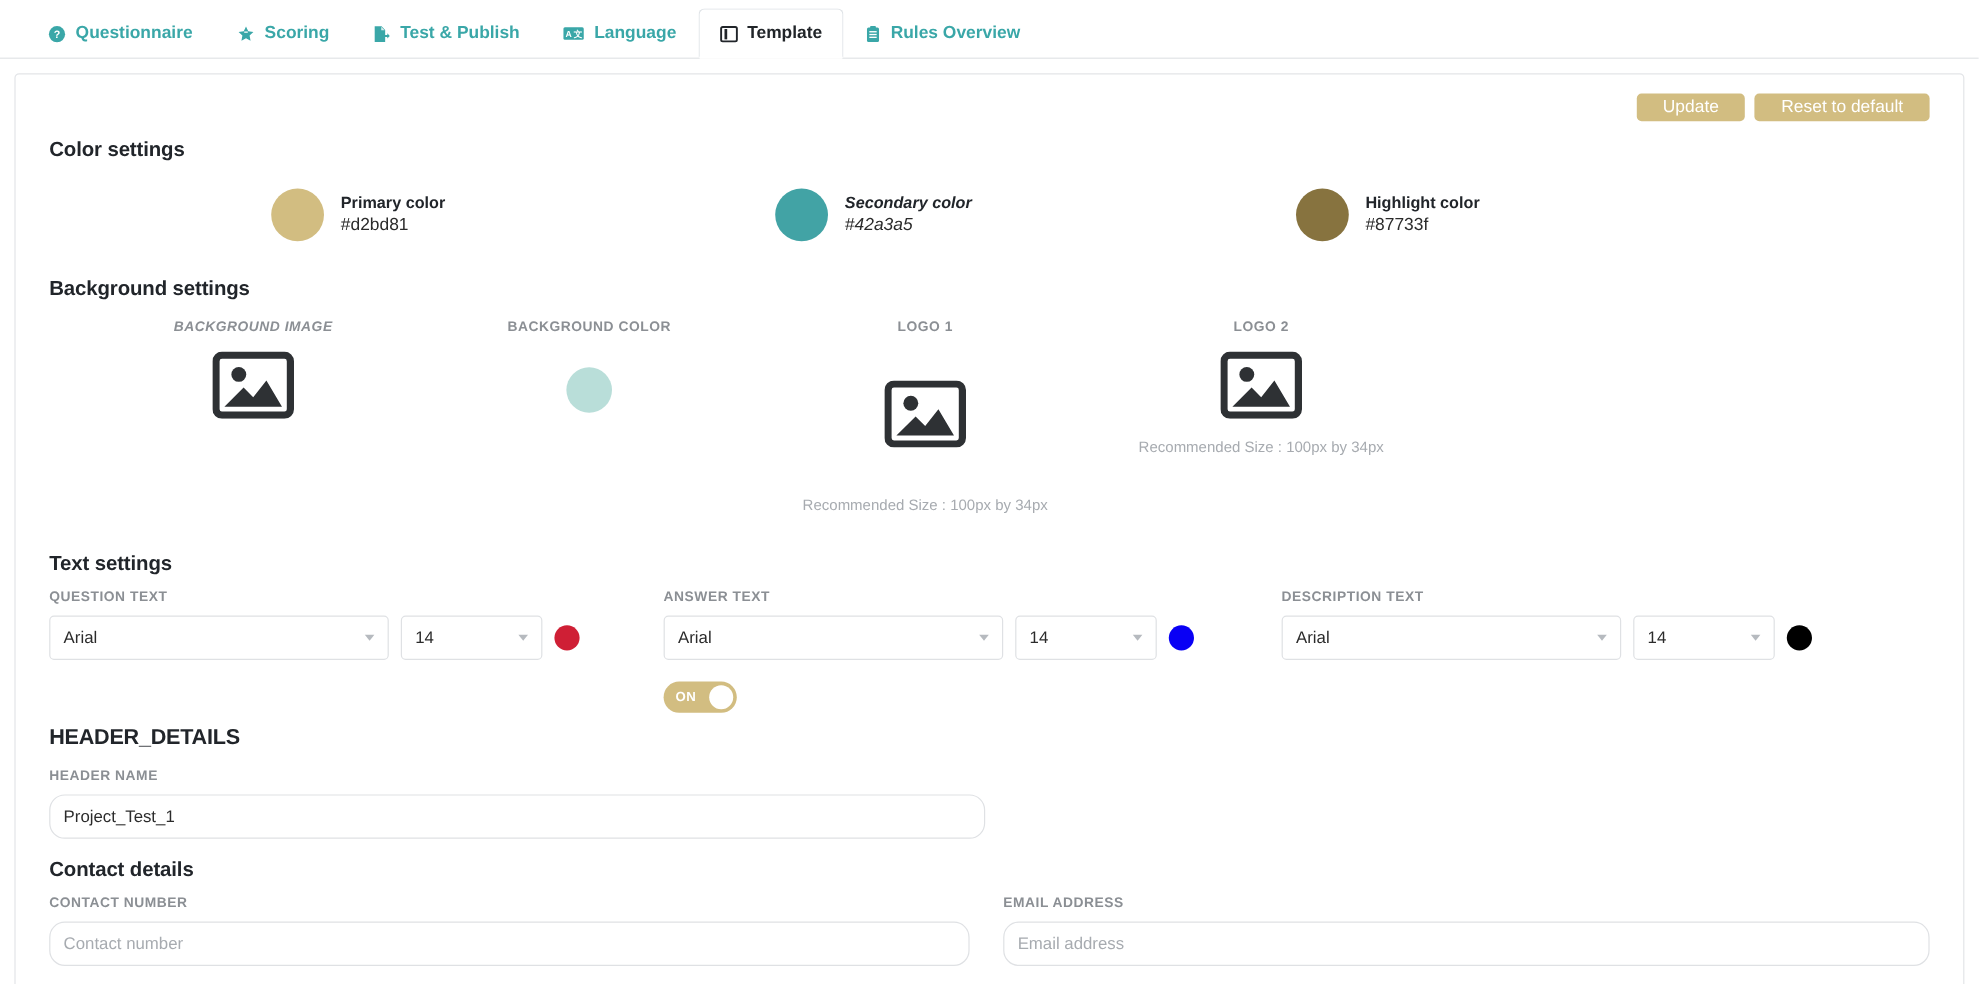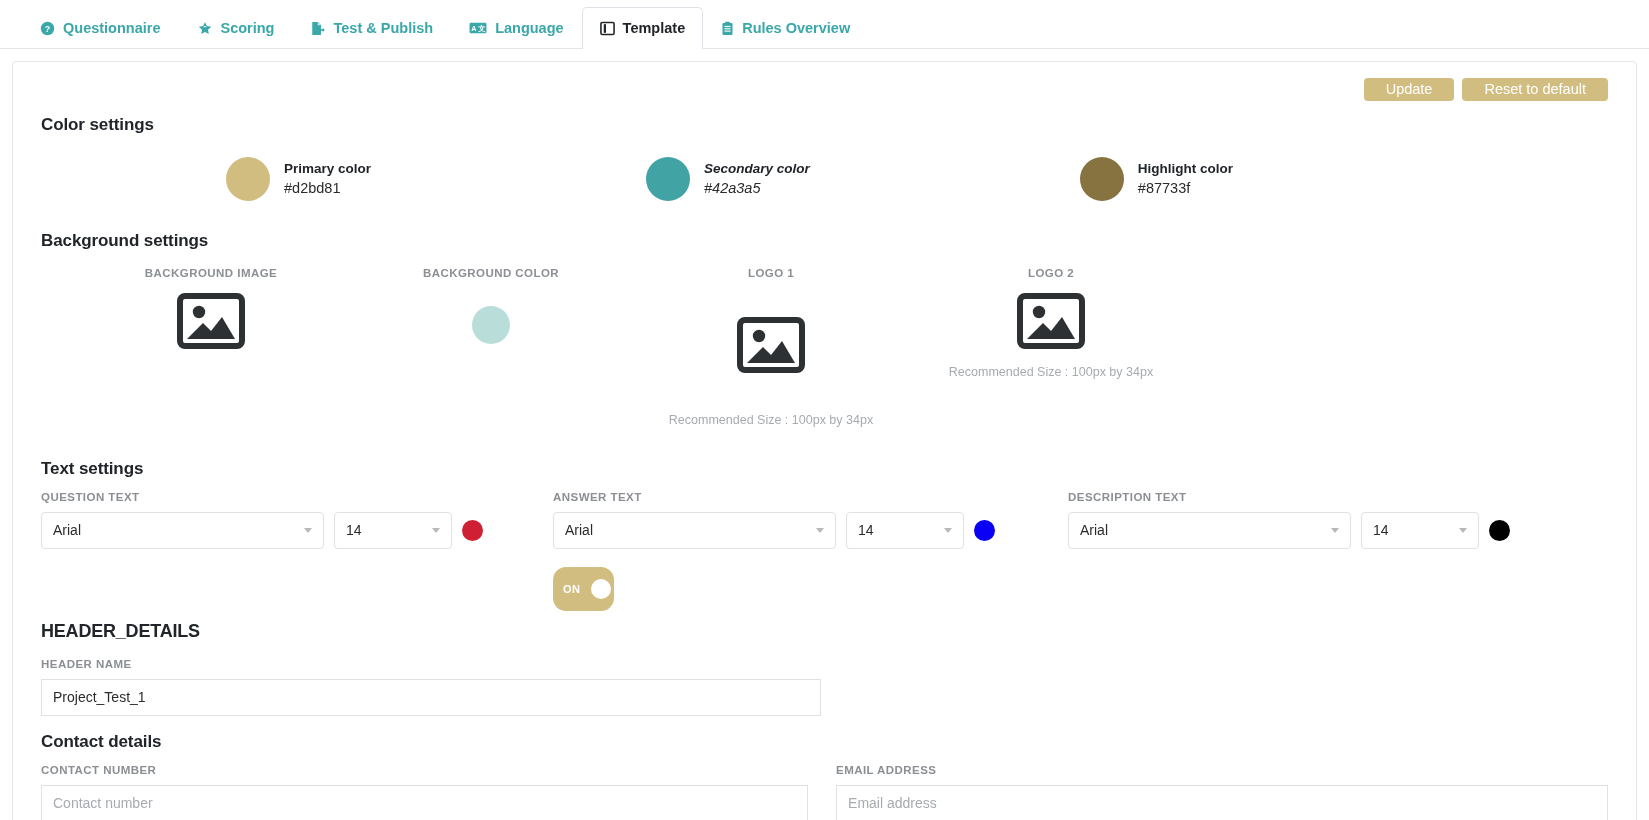--- a/index.html
+++ b/index.html
@@ -125,21 +125,21 @@
   .bg-grid {
     display: flex;
     margin-top: 16px;
     align-items: flex-start;
   }
   .bg-col {
     display: flex;
     flex-direction: column;
     align-items: center;
   }
-  .col-bgimage { width: 280px; margin-left: 30px; }
+  .col-bgimage { width: 280px; margin-left: 30px; font-style: italic; }
   .col-bgcolor { width: 280px; }
   .col-opacity { width: 290px; }
   .col-logo1  { width: 280px; gap: 24px; }
   .col-logo2  { width: 280px; }
 
   .fieldcap {
     font-size: 11.5px;
     font-weight: bold;
     letter-spacing: 0.45px;
     color: #8b8f94;
@@ -233,21 +233,21 @@
   .sel-font { width: 283px; }
   .sel-size { width: 118px; }
   .dot {
     width: 21px; height: 21px;
     border-radius: 50%;
     cursor: pointer;
     flex: 0 0 auto;
   }
 
   .toggle {
-    width: 61px; height: 44px;
+    width: 61px; height: 26px;
     background: #d2bd81;
     border-radius: 13px;
     display: flex;
     align-items: center;
     justify-content: flex-start;
     padding: 0 4px;
     margin-top: 18px;
     cursor: pointer;
     position: relative;
   }
@@ -269,21 +269,21 @@
   
   h3.section.head-details {
     font-size: 18px;
     margin-top: 10px;
     letter-spacing: -0.2px;
   }
   .field-block { margin-top: 16px; }
   .input {
     height: 37px;
     border: 1px solid #dfe1e4;
-    border-radius: 0;
+    border-radius: 13px;
     background: #fff;
     display: flex;
     align-items: center;
     padding: 0 11px;
     font-size: 14px;
     color: #2b2b2b;
     cursor: text;
     text-align: right;
   }
   .input.ph { color: #a7abb0; }

